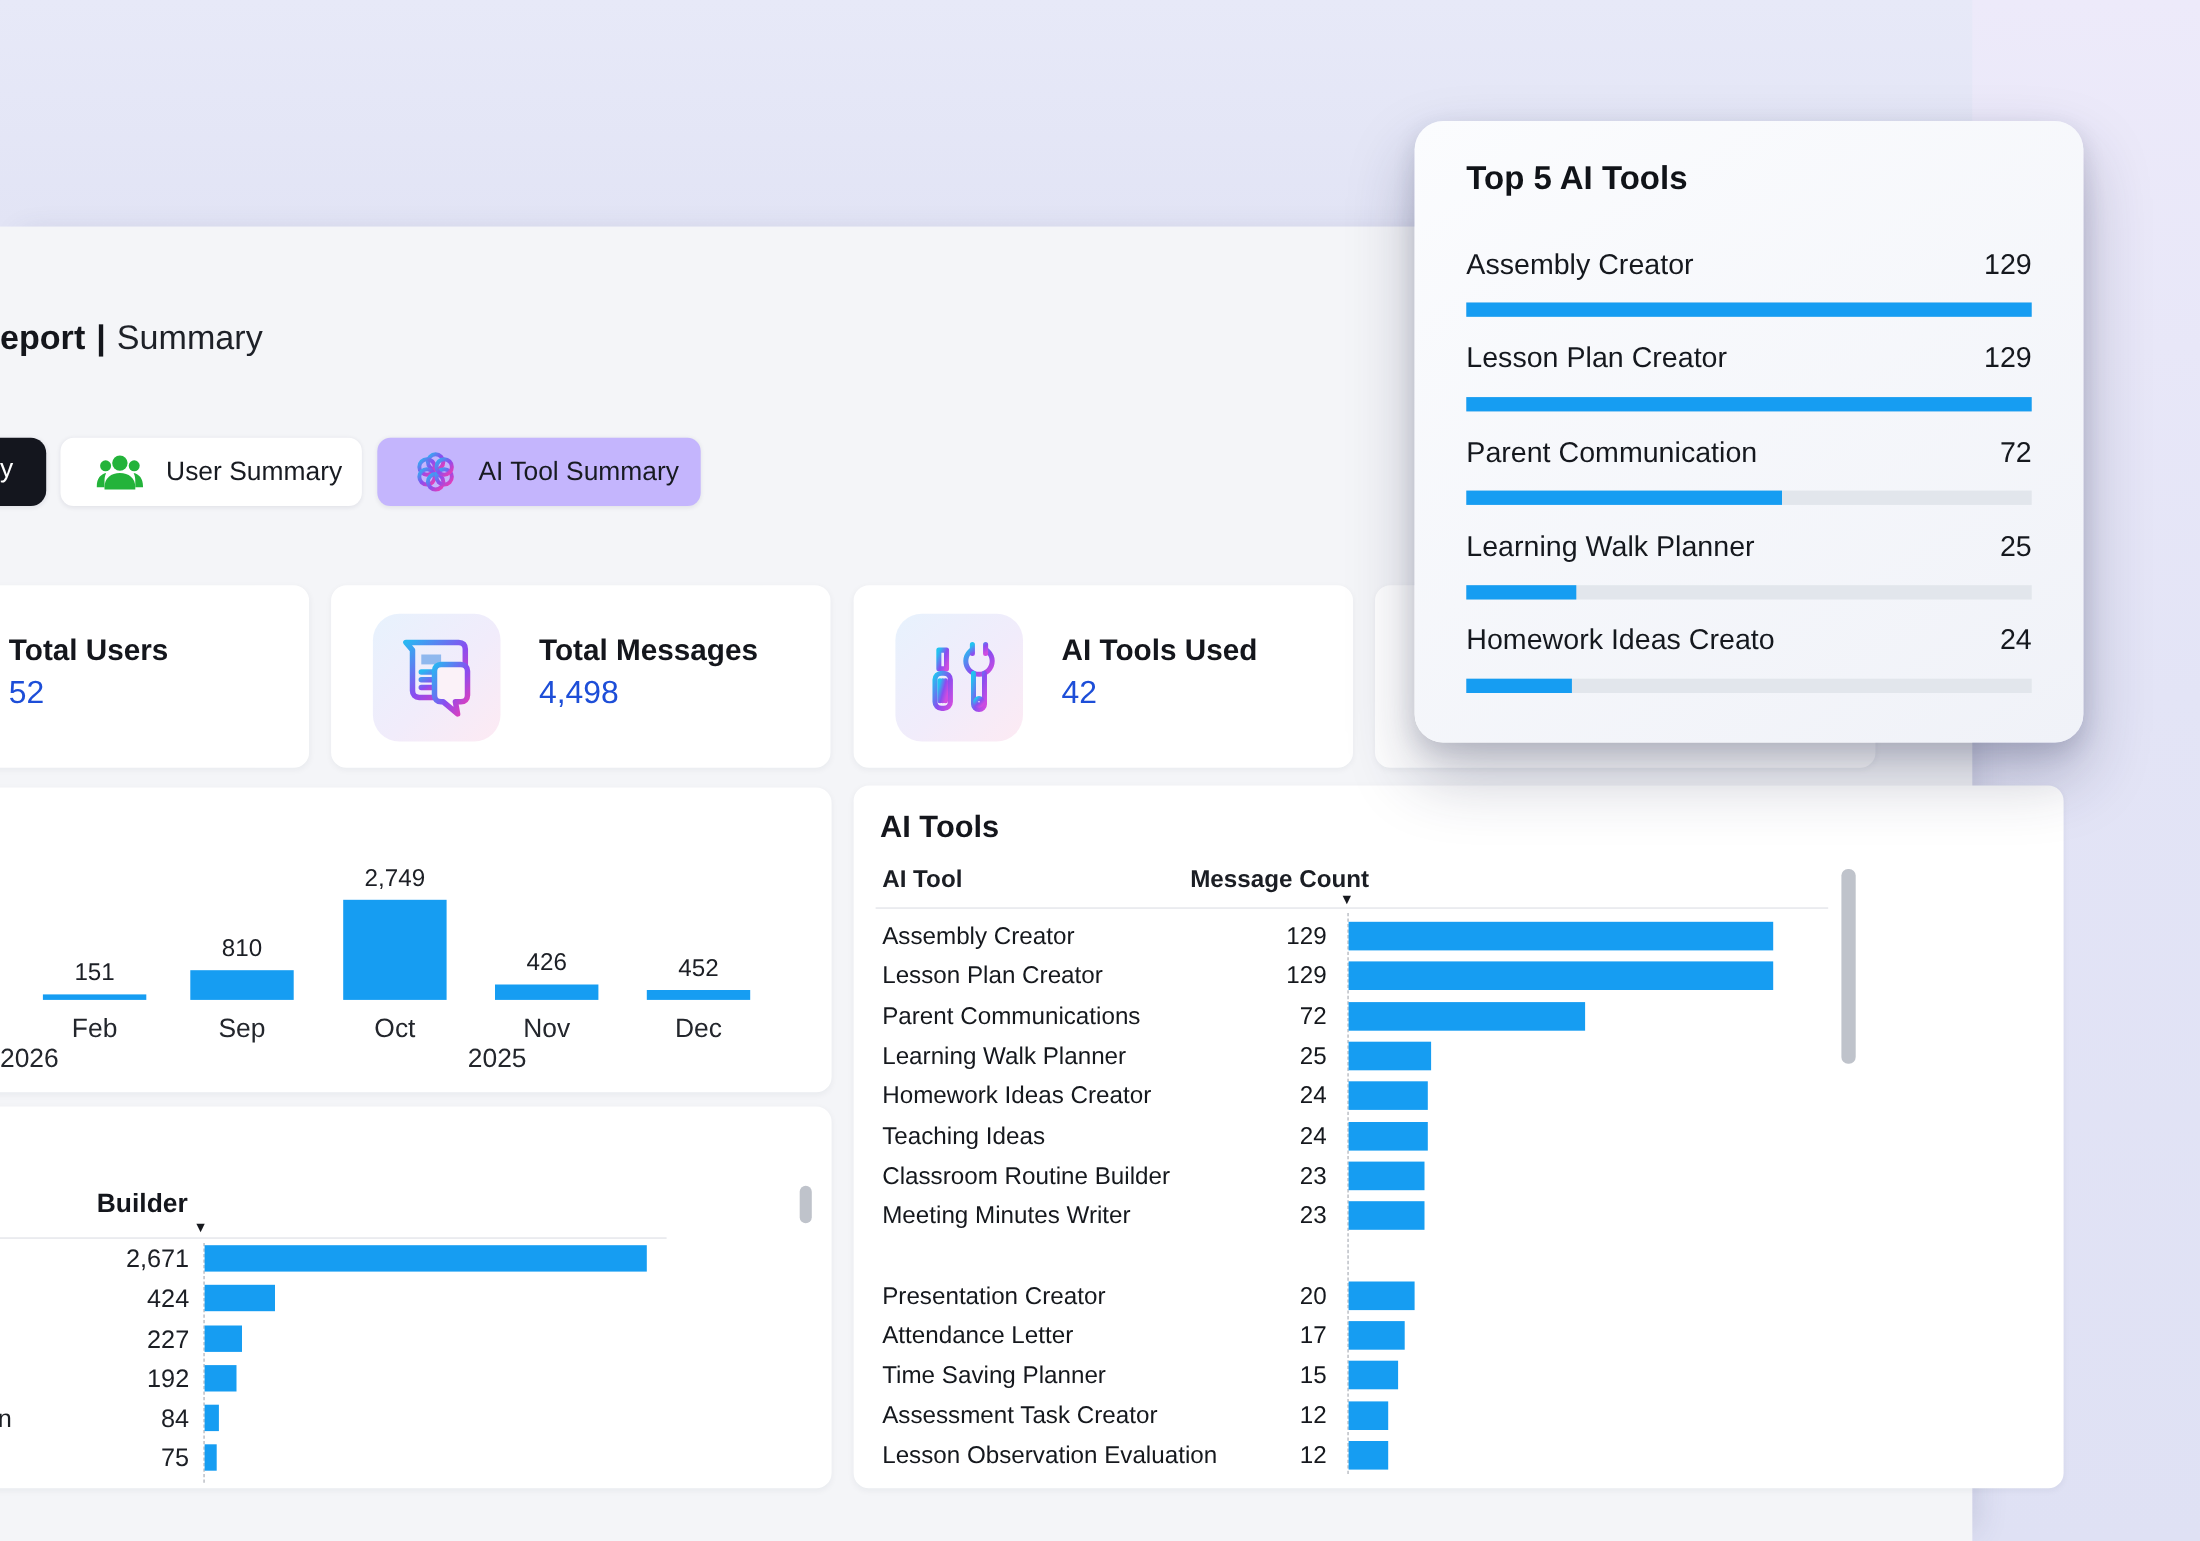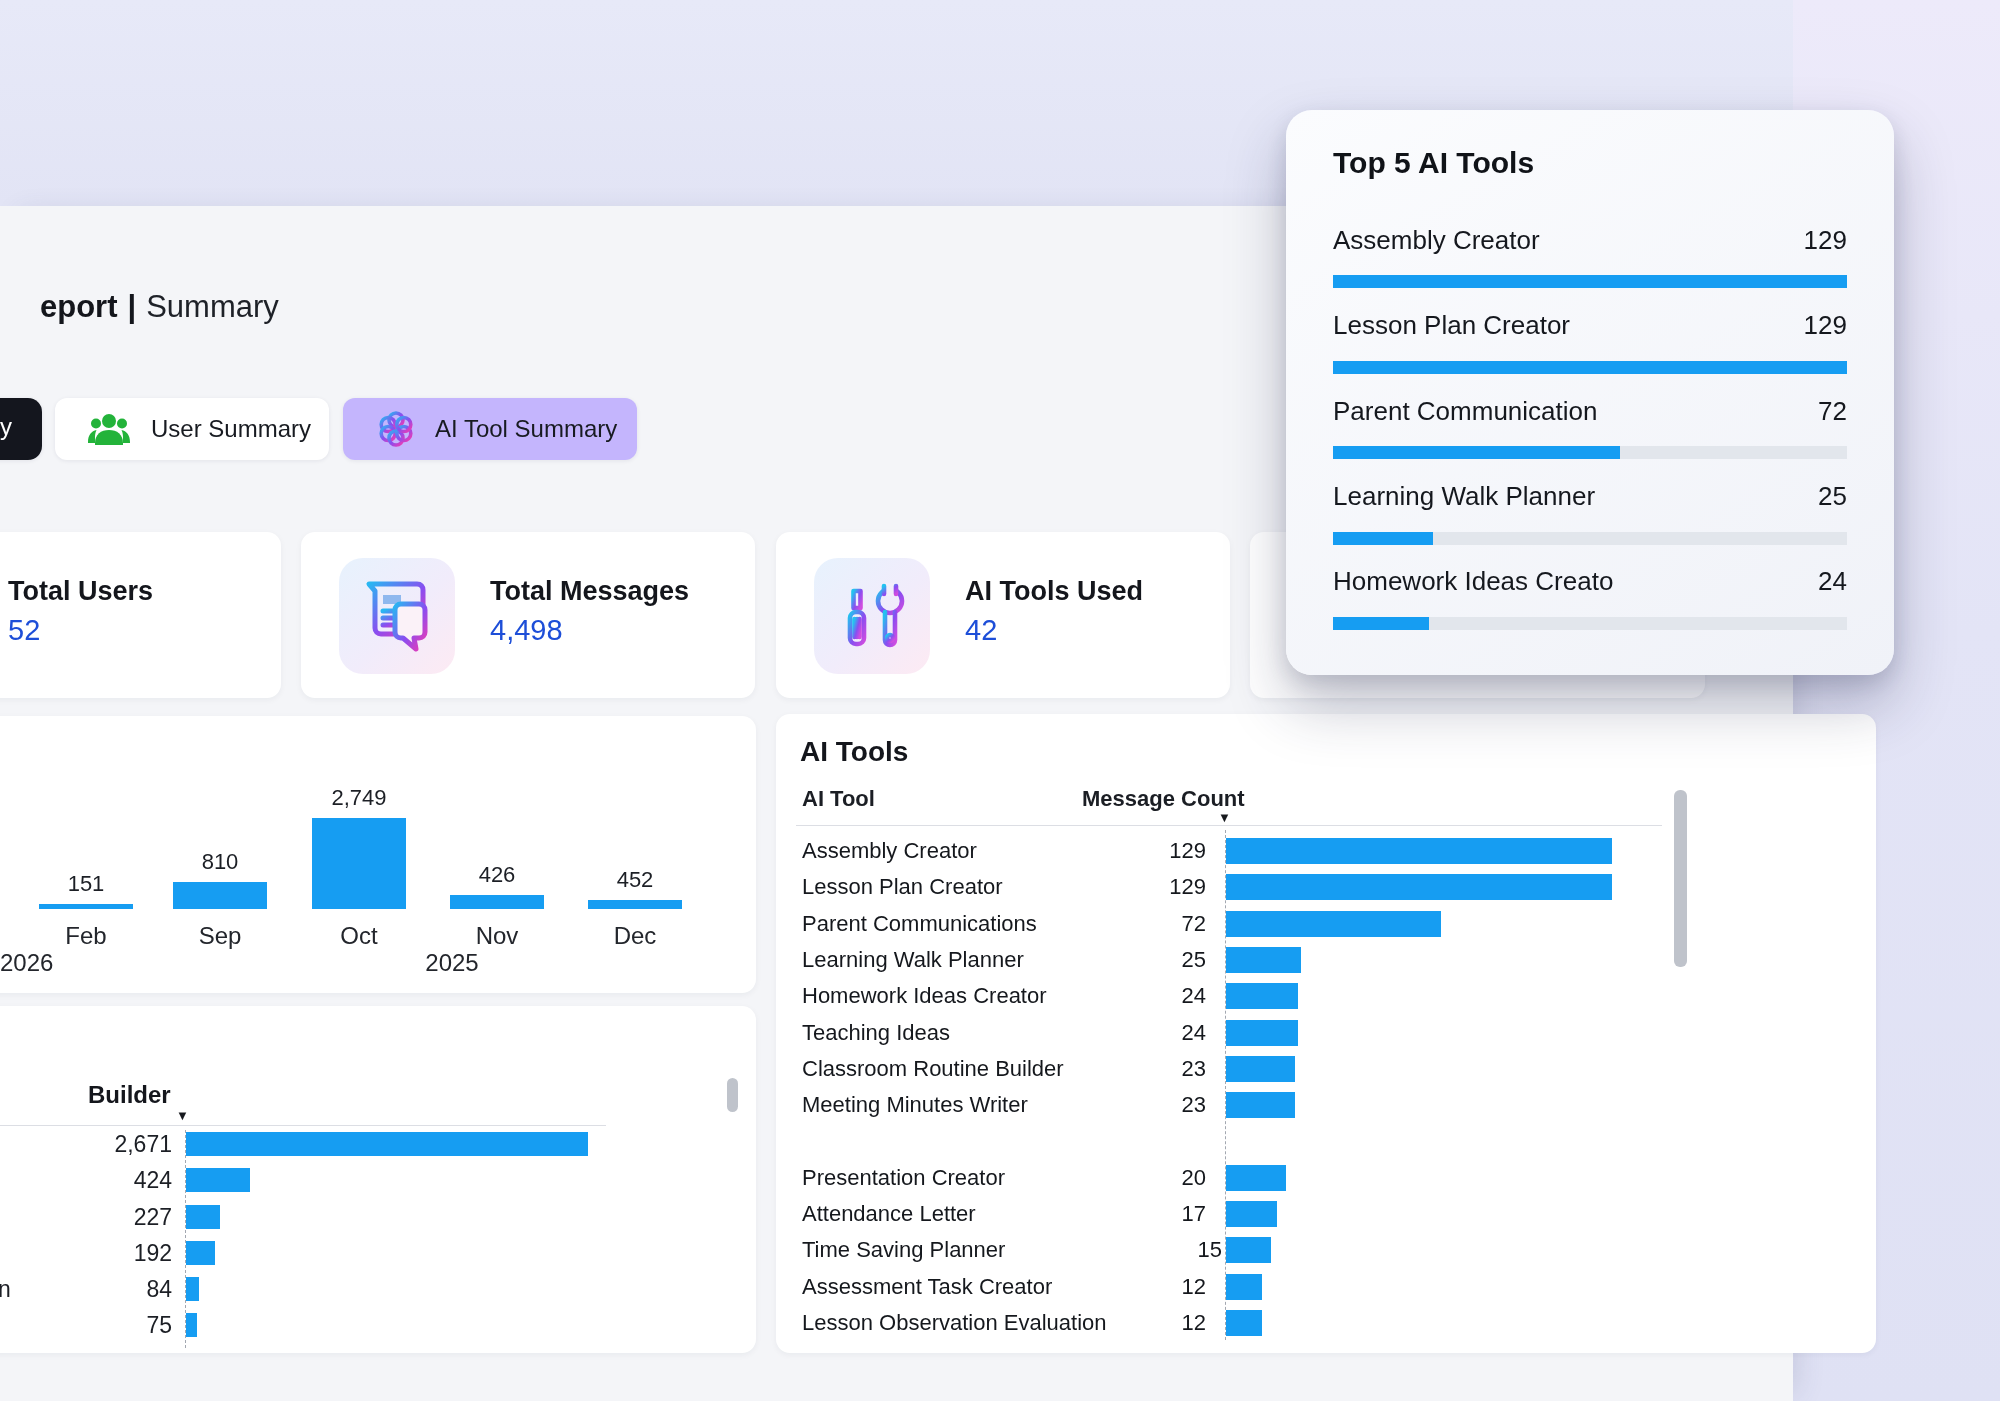--- a/index.html
+++ b/index.html
@@ -7,21 +7,21 @@
   #root{position:relative;width:2000px;height:1401px;overflow:hidden;}
 
   .top-band{position:absolute;left:0;top:0;width:2000px;height:206px;
     background:linear-gradient(180deg,#e7e9f8 0%,#e2e4f5 100%);}
   .right-panel{position:absolute;left:1793px;top:0;width:207px;height:1401px;
     background:linear-gradient(180deg,#edeafa 0%,#e3e4f6 45%,#dfe1f4 100%);}
   .canvas{position:absolute;left:0;top:206px;width:1793px;height:1195px;background:#f4f5f8;
     box-shadow:12px 0 26px -8px rgba(70,75,110,.16);}
 
   .page-title{position:absolute;left:0;top:289px;font-size:31px;color:#14161c;white-space:nowrap;}
-  .t-bold{font-weight:700;margin-left:40px;}
+  .t-bold{font-weight:700;}
   .t-sep{font-weight:700;margin:0 10px;}
   .t-reg{font-weight:400;color:#1e2128;}
 
   .tab{position:absolute;top:398px;height:62px;border-radius:12px;display:flex;align-items:center;
     box-shadow:0 1px 4px rgba(20,25,60,.08);cursor:pointer;}
   .tab-active{left:-62px;width:104px;background:#14161e;border-radius:14px;}
   .tab-active span{position:absolute;left:62px;top:15px;color:#ffffff;font-size:24px;}
   .tab-user{left:55px;width:274px;background:#ffffff;}
   .tab-ai{left:343px;width:294px;background:#c4b5fd;}
   .tab-icon{margin-left:32px;display:flex;align-items:center;}
@@ -258,21 +258,21 @@
           <div style="position: absolute; left: 314px; top: 5px; width: 100px; text-align: right; font-size: 22px; color: rgb(21, 24, 29);">20</div>
           <div style="position: absolute; left: 434px; top: 5px; width: 60px; height: 26px; background: rgb(22, 157, 242);"></div>
         </div>
         <div style="position: absolute; left: 16px; top: 482px; width: 870px; height: 36px;">
           <div style="position: absolute; left: 10px; top: 5px; font-size: 22px; color: rgb(21, 24, 29); white-space: nowrap;">Attendance Letter</div>
           <div style="position: absolute; left: 314px; top: 5px; width: 100px; text-align: right; font-size: 22px; color: rgb(21, 24, 29);">17</div>
           <div style="position: absolute; left: 434px; top: 5px; width: 51px; height: 26px; background: rgb(22, 157, 242);"></div>
         </div>
         <div style="position: absolute; left: 16px; top: 518.3px; width: 870px; height: 36px;">
           <div style="position: absolute; left: 10px; top: 5px; font-size: 22px; color: rgb(21, 24, 29); white-space: nowrap;">Time Saving Planner</div>
-          <div style="position: absolute; left: 330px; top: 5px; width: 100px; text-align: right; font-size: 22px; color: rgb(21, 24, 29);">15</div>
+          <div style="position: absolute; left: 314px; top: 5px; width: 100px; text-align: right; font-size: 22px; color: rgb(21, 24, 29);">15</div>
           <div style="position: absolute; left: 434px; top: 5px; width: 45px; height: 26px; background: rgb(22, 157, 242);"></div>
         </div>
         <div style="position: absolute; left: 16px; top: 554.6px; width: 870px; height: 36px;">
           <div style="position: absolute; left: 10px; top: 5px; font-size: 22px; color: rgb(21, 24, 29); white-space: nowrap;">Assessment Task Creator</div>
           <div style="position: absolute; left: 314px; top: 5px; width: 100px; text-align: right; font-size: 22px; color: rgb(21, 24, 29);">12</div>
           <div style="position: absolute; left: 434px; top: 5px; width: 36px; height: 26px; background: rgb(22, 157, 242);"></div>
         </div>
         <div style="position: absolute; left: 16px; top: 590.9px; width: 870px; height: 36px;">
           <div style="position: absolute; left: 10px; top: 5px; font-size: 22px; color: rgb(21, 24, 29); white-space: nowrap;">Lesson Observation Evaluation</div>
           <div style="position: absolute; left: 314px; top: 5px; width: 100px; text-align: right; font-size: 22px; color: rgb(21, 24, 29);">12</div>

